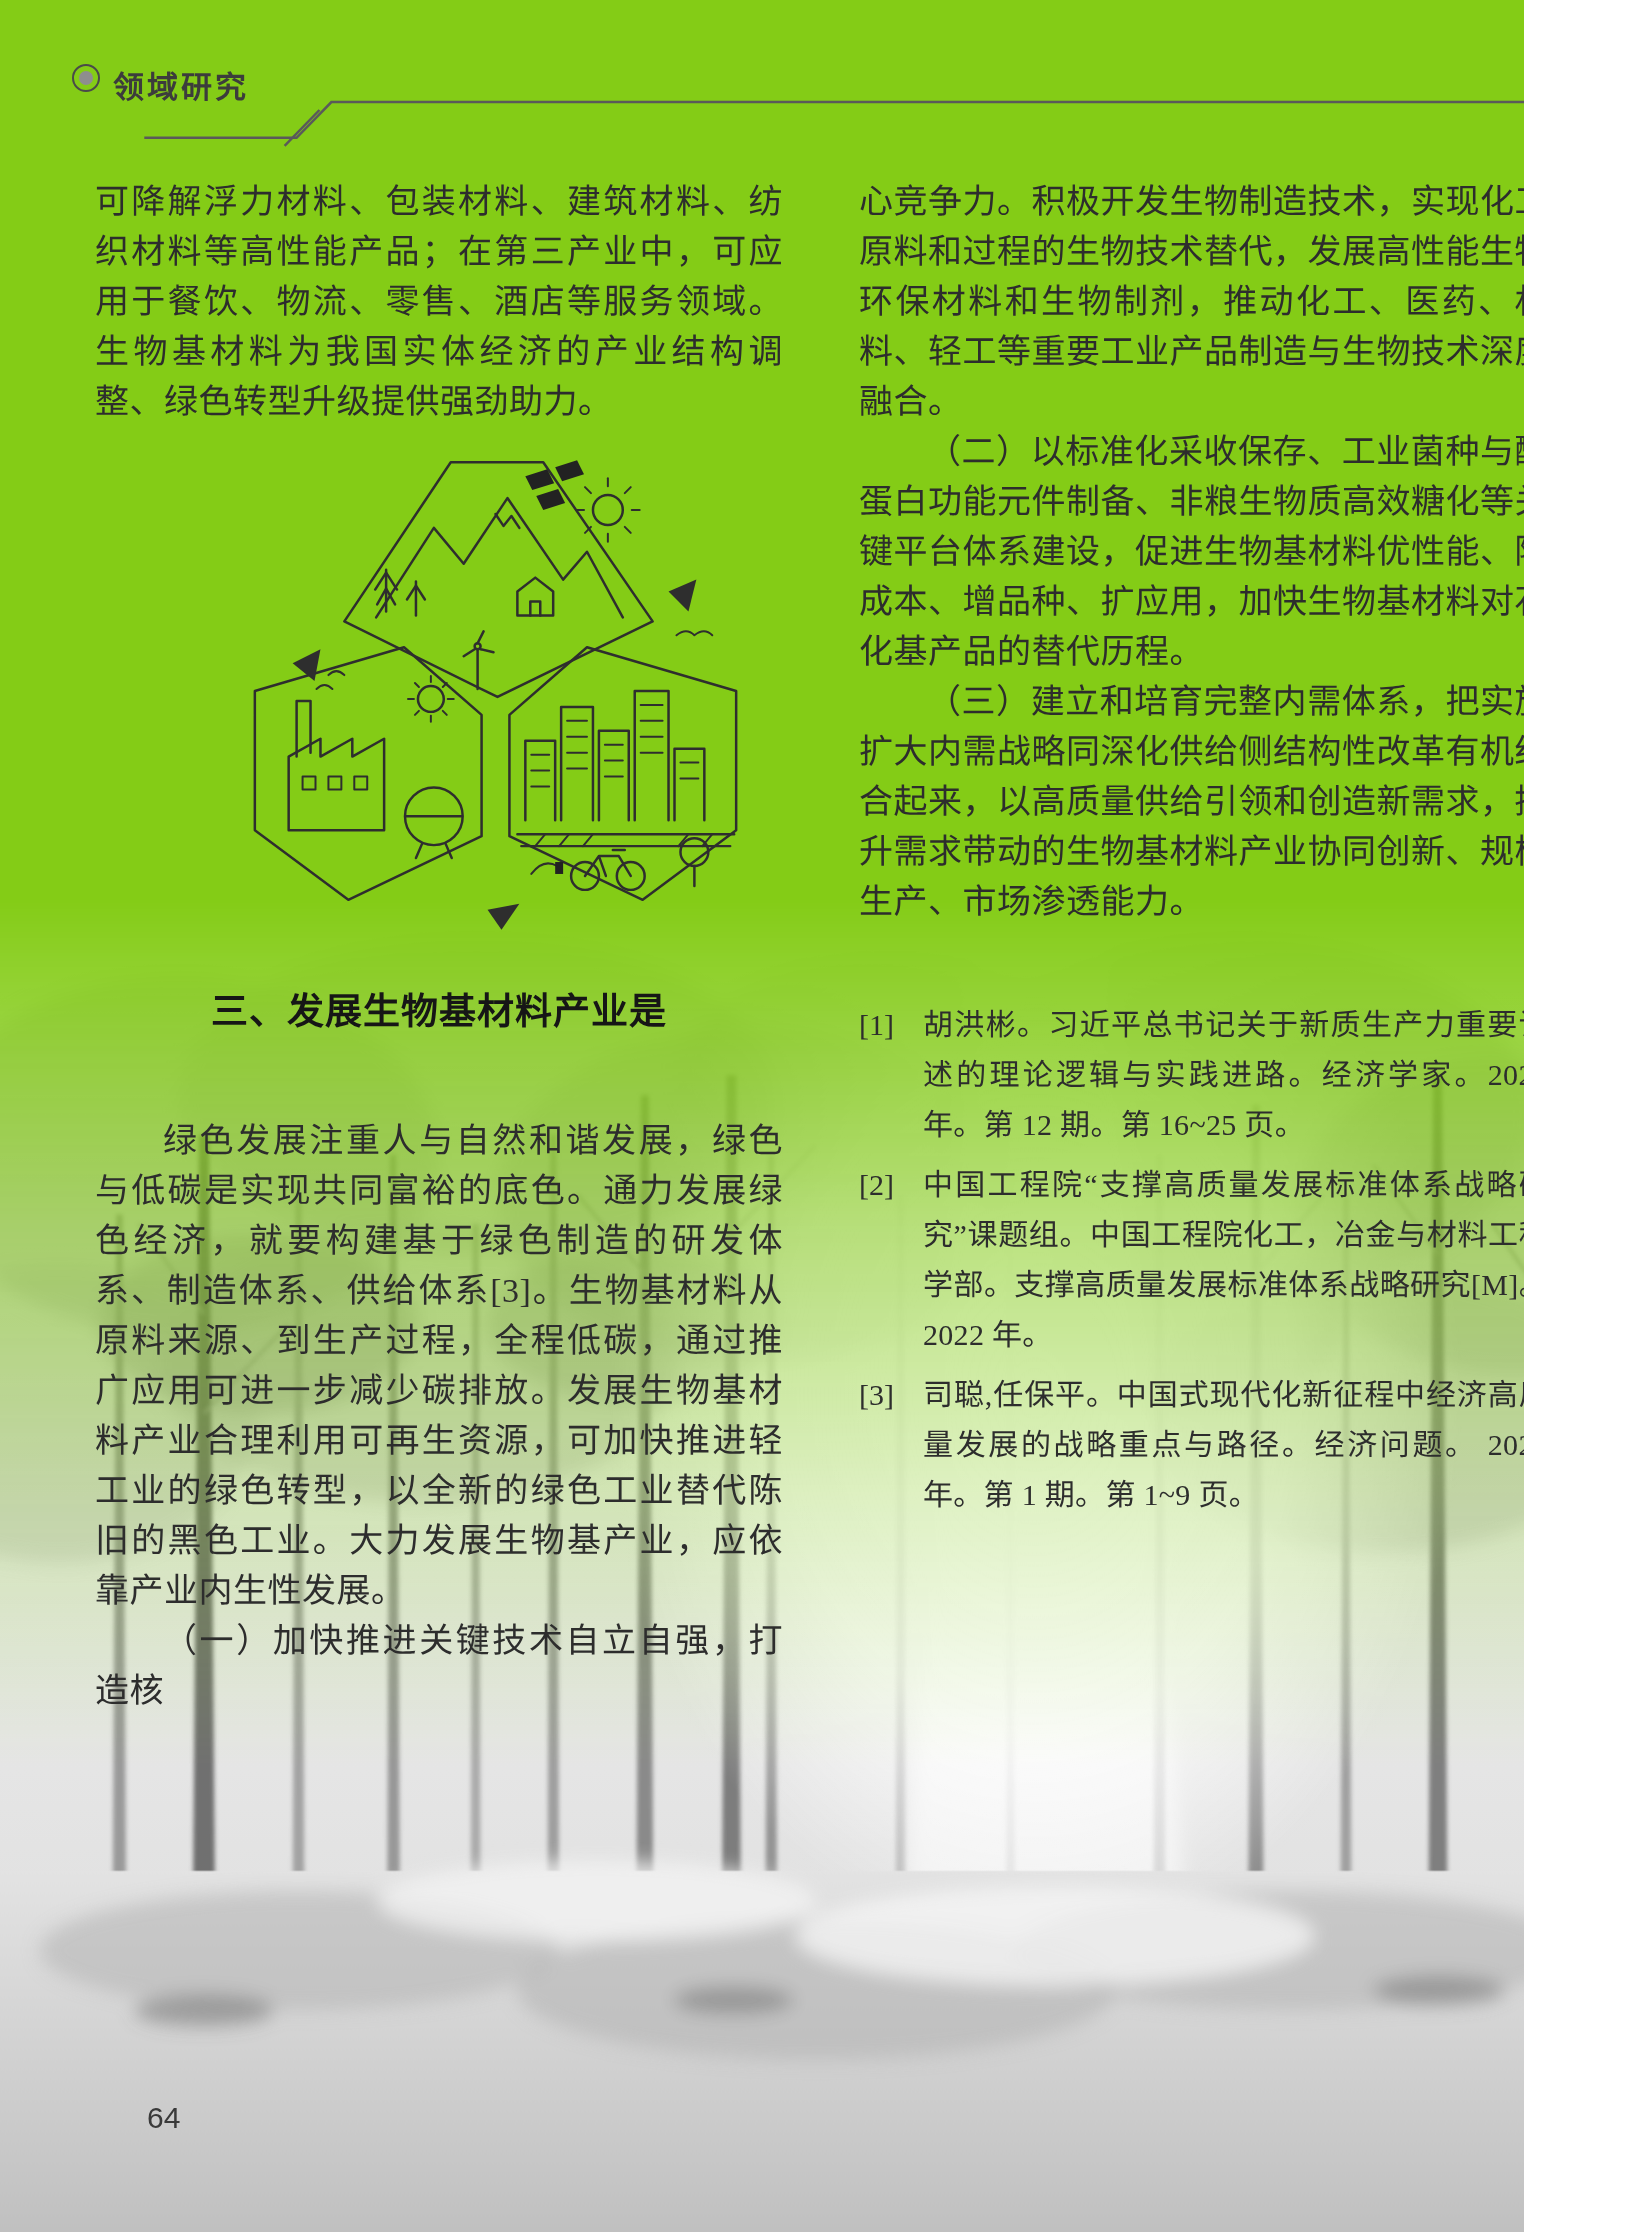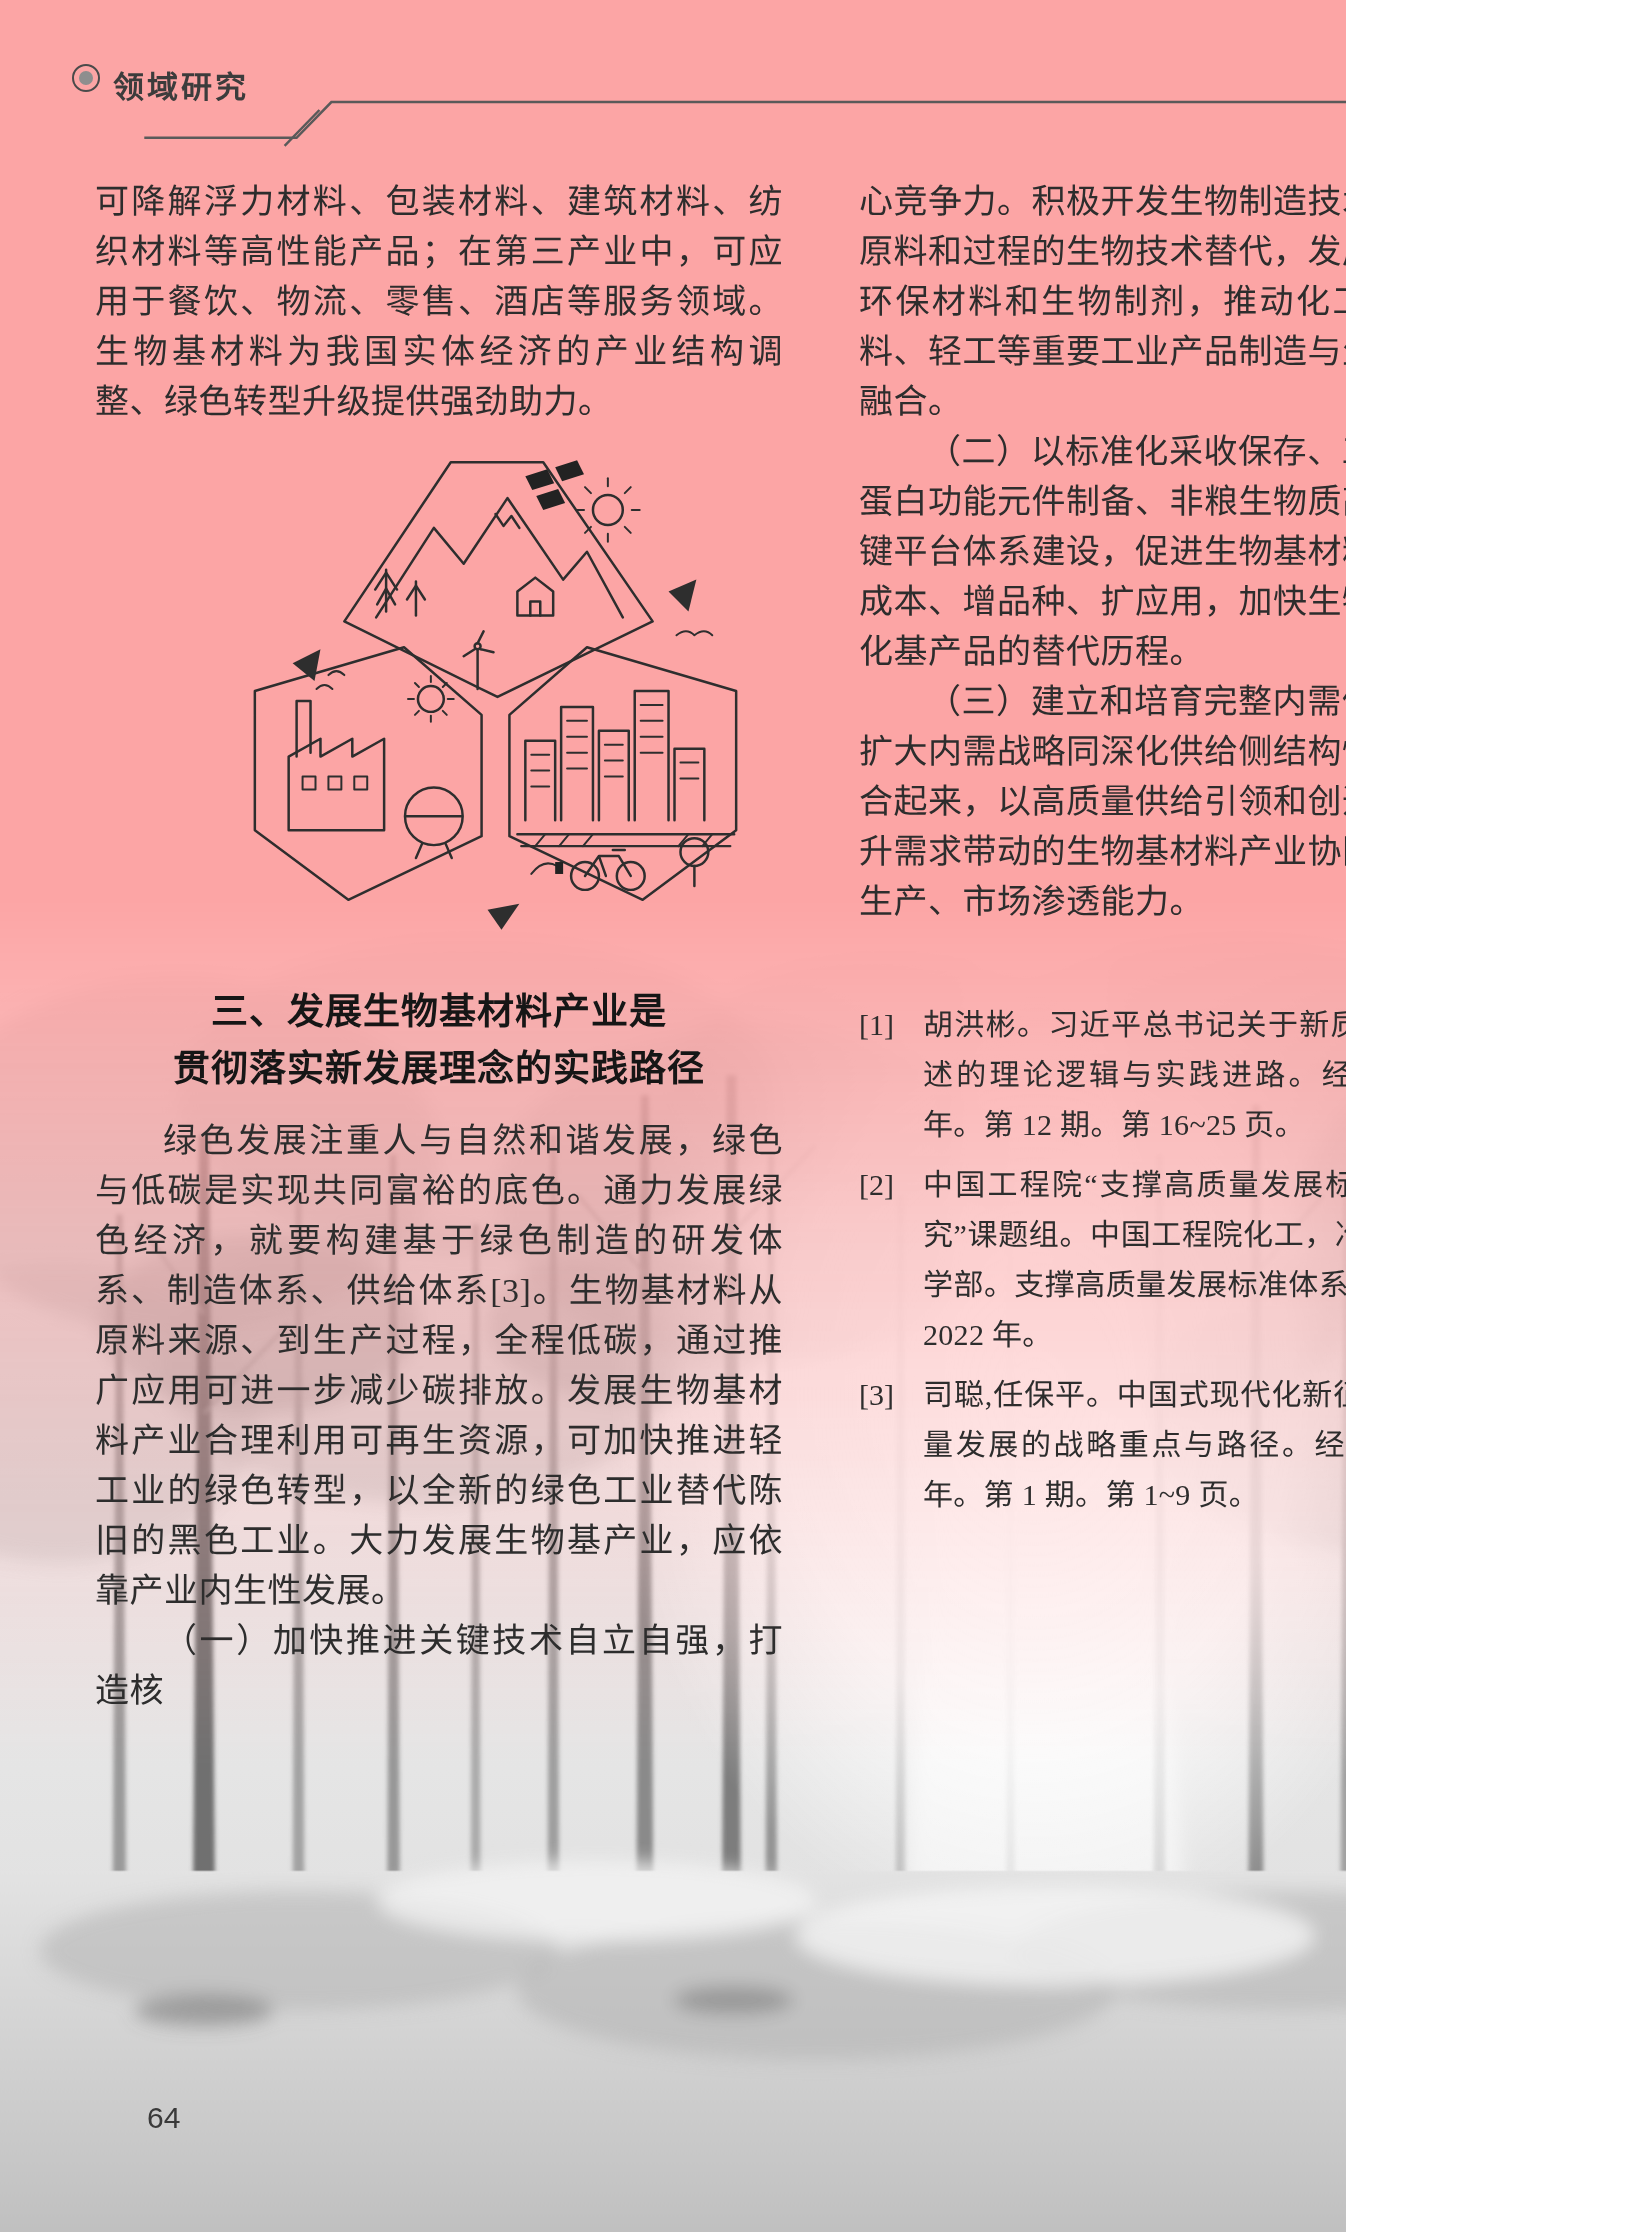--- a/index.html
+++ b/index.html
@@ -1,16 +1,16 @@
 <!DOCTYPE html>
 <html lang="zh-CN"><head>
 <meta charset="utf-8">
 <style>
   html,body{margin:0;padding:0;background:#ffffff;}
-  .page{position:relative;width:1346px;height:2233px;background:#fca5a5;overflow:hidden;
+  .page{position:relative;width:1524px;height:2233px;background:#84cc16;overflow:hidden;
         font-family:"Liberation Serif","DejaVu Serif",serif;color:#2d2d2d;}
   .abs{position:absolute;}
   p{margin:0;}
   .para{font-size:34px;line-height:50px;text-align:justify;letter-spacing:0.5px;}
   .indent{text-indent:2em;}
   .heading{font-family:"Liberation Sans","DejaVu Sans",sans-serif;font-weight:bold;
            color:#161616;font-size:37px;line-height:57px;text-align:center;letter-spacing:1px;}
   .refs-heading{font-family:"Liberation Sans","DejaVu Sans",sans-serif;font-weight:bold;
                 color:#111;font-size:32px;padding-left:20px;}
   .ref{display:flex;margin-bottom:10px;font-size:30px;line-height:50px;}
@@ -220,21 +220,20 @@
       <g fill="#2e2e2e" stroke="none">
         <polygon points="444,152 472,140 464,172"></polygon>
         <polygon points="262,472 294,466 276,492"></polygon>
         <polygon points="66,224 94,210 88,242"></polygon>
       </g>
     </svg>
   </div>
 
   <div class="abs heading z2" style="left:95px;top:983px;width:688px;">
     <div>三、发展生物基材料产业是</div>
-    <div>贯彻落实新发展理念的实践路径</div>
   </div>
 
   <div class="abs para z2" style="left:95px;top:1116px;width:688px;">
     <p class="indent">绿色发展注重人与自然和谐发展，绿色与低碳是实现共同富裕的底色。通力发展绿色经济，就要构建基于绿色制造的研发体系、制造体系、供给体系[3]。生物基材料从原料来源、到生产过程，全程低碳，通过推广应用可进一步减少碳排放。发展生物基材料产业合理利用可再生资源，可加快推进轻工业的绿色转型，以全新的绿色工业替代陈旧的黑色工业。大力发展生物基产业，应依靠产业内生性发展。</p>
     <p class="indent">（一）加快推进关键技术自立自强，打造核</p>
   </div>
 
   <div class="abs para z2" style="left:859px;top:177px;width:690px;">
     <p>心竞争力。积极开发生物制造技术，实现化工原料和过程的生物技术替代，发展高性能生物环保材料和生物制剂，推动化工、医药、材料、轻工等重要工业产品制造与生物技术深度融合。</p>
     <p class="indent">（二）以标准化采收保存、工业菌种与酶蛋白功能元件制备、非粮生物质高效糖化等关键平台体系建设，促进生物基材料优性能、降成本、增品种、扩应用，加快生物基材料对石化基产品的替代历程。</p>

